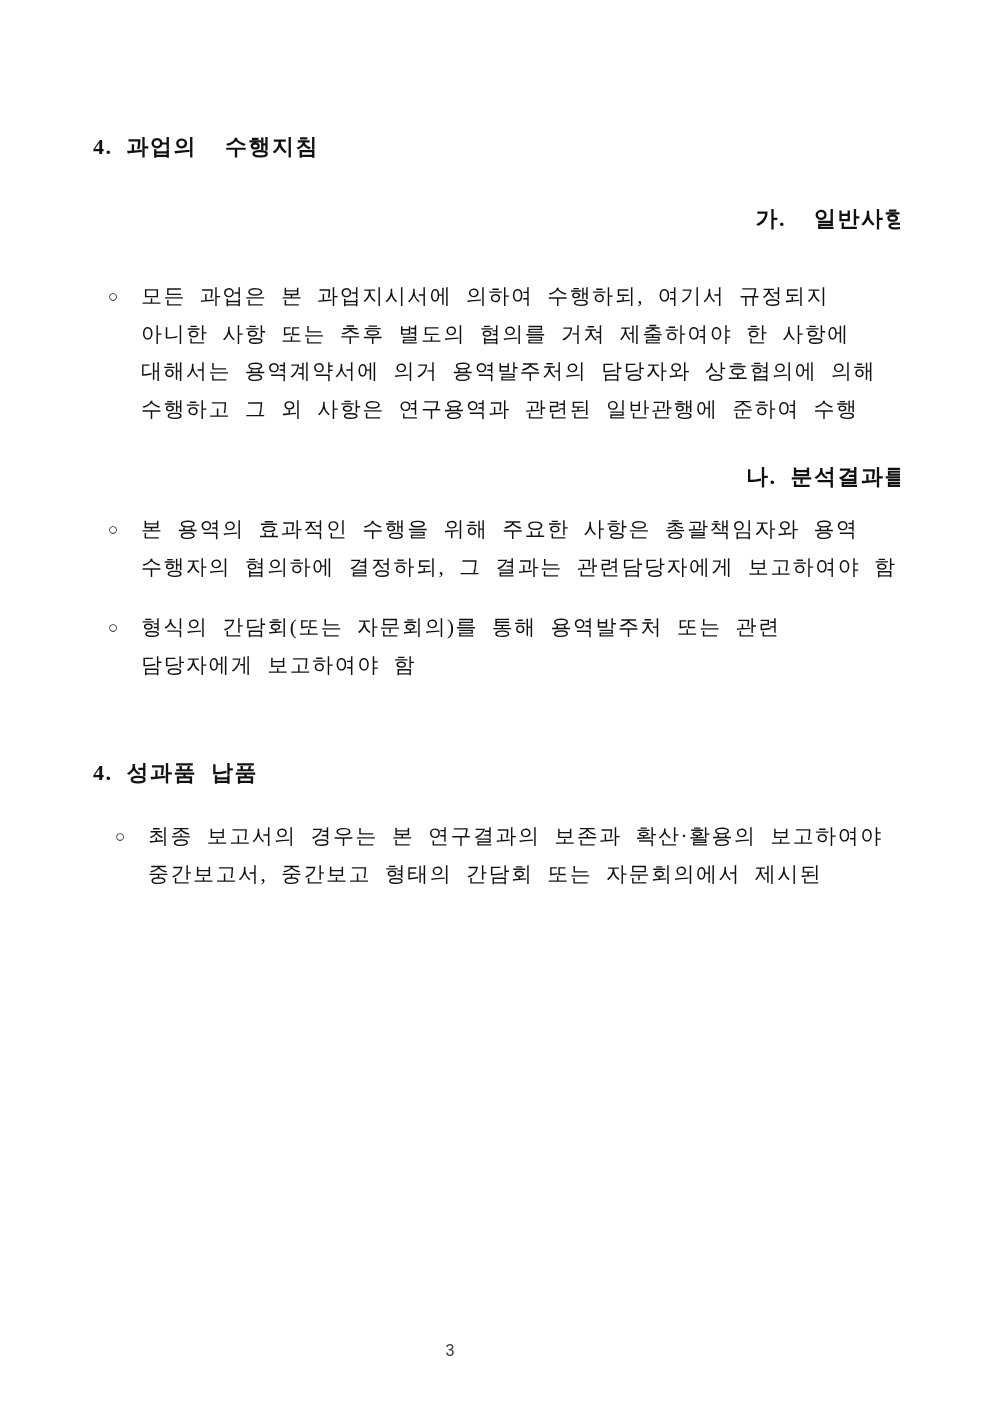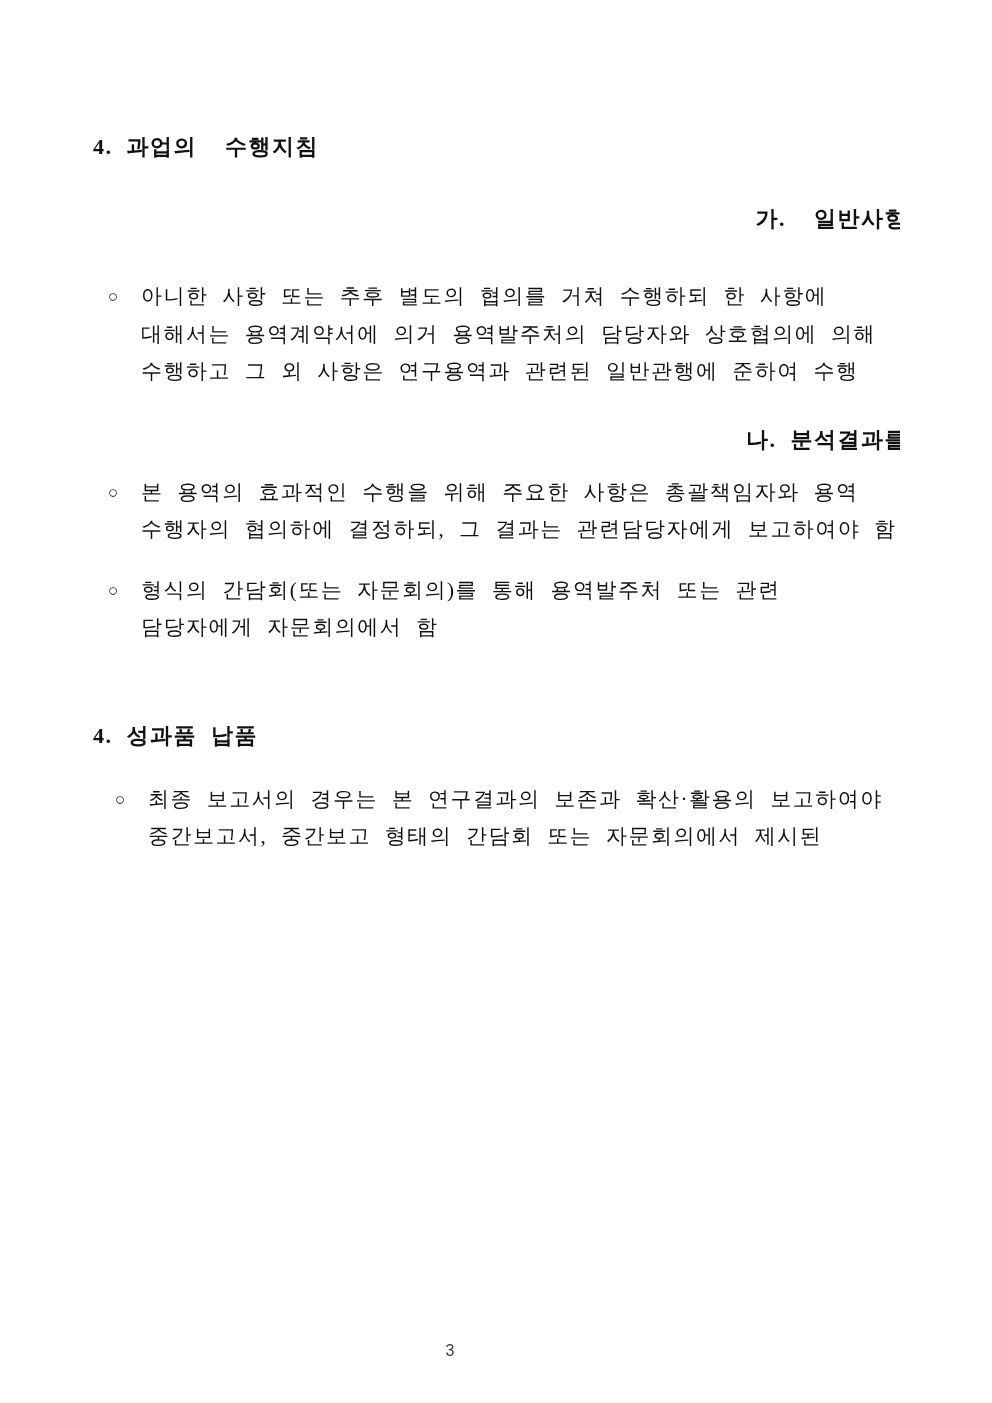--- a/index.html
+++ b/index.html
@@ -80,41 +80,42 @@
 <div class="page">
   <div class="content">
 
     <div class="h-main s4">4. 과업의  수행지침</div>
 
     <div class="h-sub ga">가.  일반사항</div>
 
     <div class="bullet b-ga1">
       <span class="marker">○</span>
       <div class="lines">
-        <div class="line">아니한 사항 또는 추후 별도의 협의를 거쳐 수행하되 한 사항에</div>
+        <div class="line">모든 과업은 본 과업지시서에 의하여 수행하되, 여기서 규정되지</div>
+        <div class="line">아니한 사항 또는 추후 별도의 협의를 거쳐 제출하여야 한 사항에</div>
         <div class="line">대해서는 용역계약서에 의거 용역발주처의 담당자와 상호협의에 의해</div>
         <div class="line">수행하고 그 외 사항은 연구용역과 관련된 일반관행에 준하여 수행</div>
       </div>
     </div>
 
     <div class="h-sub na">나. 분석결과를</div>
 
     <div class="bullet b-na1">
       <span class="marker">○</span>
       <div class="lines">
         <div class="line">본 용역의 효과적인 수행을 위해 주요한 사항은 총괄책임자와 용역</div>
         <div class="line">수행자의 협의하에 결정하되, 그 결과는 관련담당자에게 보고하여야 함</div>
       </div>
     </div>
 
     <div class="bullet">
       <span class="marker">○</span>
       <div class="lines">
         <div class="line">형식의 간담회(또는 자문회의)를 통해 용역발주처 또는 관련</div>
-        <div class="line">담당자에게 자문회의에서 함</div>
+        <div class="line">담당자에게 보고하여야 함</div>
       </div>
     </div>
 
     <div class="h-main s5">4. 성과품 납품</div>
 
     <div class="bullet indent-more">
       <span class="marker">○</span>
       <div class="lines">
         <div class="line">최종 보고서의 경우는 본 연구결과의 보존과 확산·활용의 보고하여야</div>
         <div class="line">중간보고서, 중간보고 형태의 간담회 또는 자문회의에서 제시된</div>

